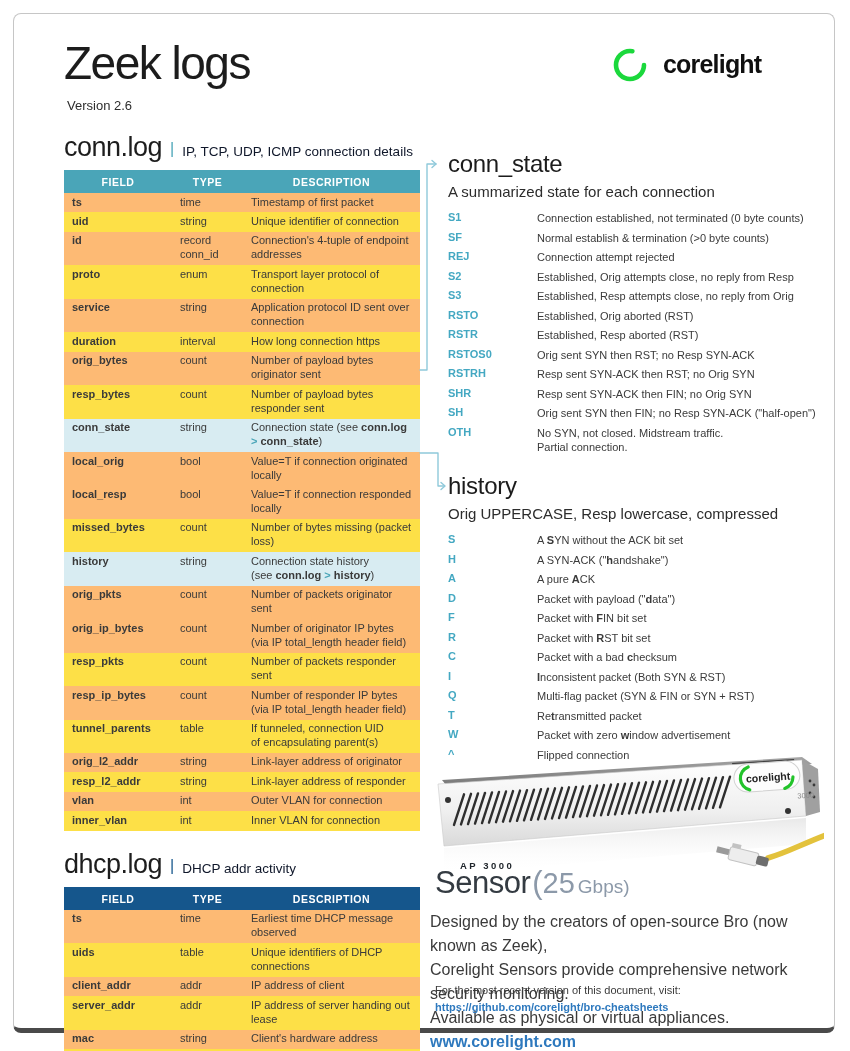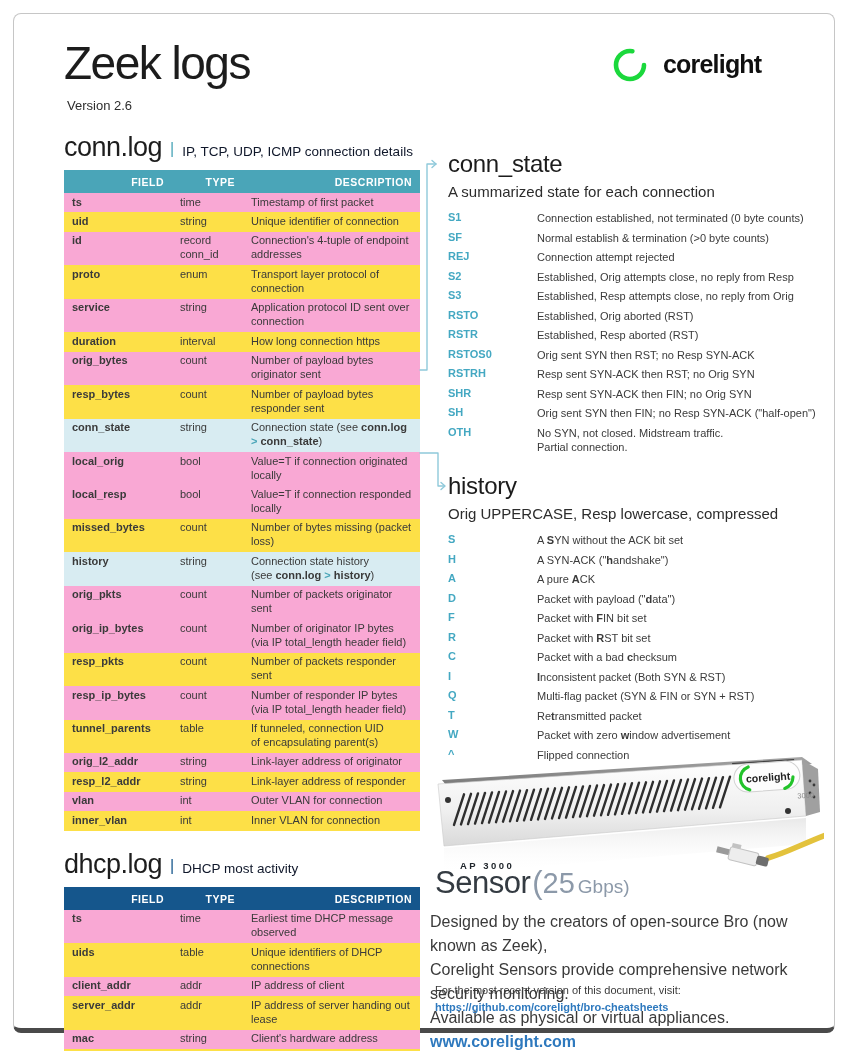--- a/index.html
+++ b/index.html
@@ -12,27 +12,27 @@
   .brand{position:absolute;left:596px;top:28px;display:flex;align-items:center;gap:13px;height:44px;}
   .brand-text{font-size:25px;font-weight:700;color:#101010;letter-spacing:-0.8px;}
   
   .col-left{position:absolute;left:50px;top:118px;width:356px;}
   .log-head{display:flex;align-items:baseline;margin:0 0 7px 0;}
   .log-name{font-size:27px;color:#1d1d1d;letter-spacing:-0.5px;font-weight:400;}
   .log-sep{font-size:16px;margin:0 8px;font-weight:400;position:relative;top:-2px;}
   .sep-teal{color:#4AA5B8;} .sep-blue{color:#15568C;}
   .log-tag{font-size:13.5px;color:#0f172a;}
   table.fields{width:100%;border-collapse:collapse;}
-  .fields th{text-align:right;font-size:10.5px;letter-spacing:.5px;color:#fff;padding:6px 8px 5px;}
+  .fields th{text-align:center;font-size:10.5px;letter-spacing:.5px;color:#fff;padding:6px 8px 5px;}
   .conn-table th{background:#4AA5B8;}
   .dhcp-table th{background:#15568C;}
   .fields td{font-size:11px;padding:2.5px 8px 3px;vertical-align:top;line-height:1.27;color:#3a3a3a;}
   .c-field{font-weight:700;width:92px;}
   .c-type{width:55px;color:#4a4a4a;}
-  tr.bg-w{background:#f9a8d4;}
+  tr.bg-w{background:#fdba74;}
   tr.bg-g{background:#fde047;}
   tr.bg-b{background:#D8ECF2;}
   .gt{color:#4AA5B8;font-weight:700;}
   .dhcp-section{margin-top:18px;}
   
   .sec{position:absolute;left:434px;width:378px;}
   #sec-conn-state{top:136px;}
   #sec-history{top:458px;}
   .ref-title{font-size:24px;color:#1b1b1b;font-weight:400;letter-spacing:-0.3px;margin:0;line-height:1.15;}
   .ref-sub{font-size:15px;color:#2c2c2c;margin:5px 0 9px 0;}
@@ -197,21 +197,21 @@
               <td class="c-desc">Inner VLAN for connection</td>
             </tr>
           </tbody>
       </table>
     </section>
 
     <section class="dhcp-section">
       <div class="log-head">
         <span class="log-name">dhcp.log</span>
         <span class="log-sep sep-blue">|</span>
-        <span class="log-tag">DHCP most activity</span>
+        <span class="log-tag">DHCP addr activity</span>
       </div>
       <table class="fields dhcp-table">
         <thead>
           <tr>
             <th class="c-field">FIELD</th>
             <th class="c-type">TYPE</th>
             <th>DESCRIPTION</th>
           </tr>
         </thead>
         <tbody id="dhcp-body">

